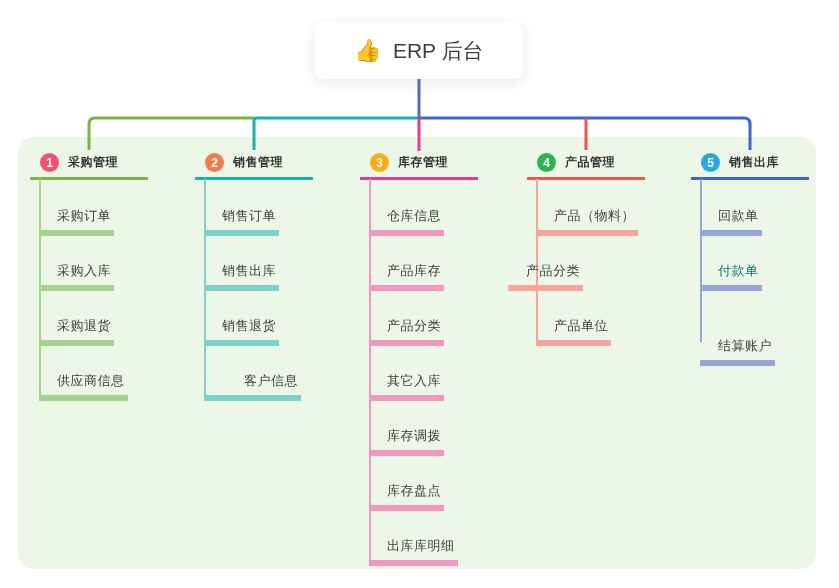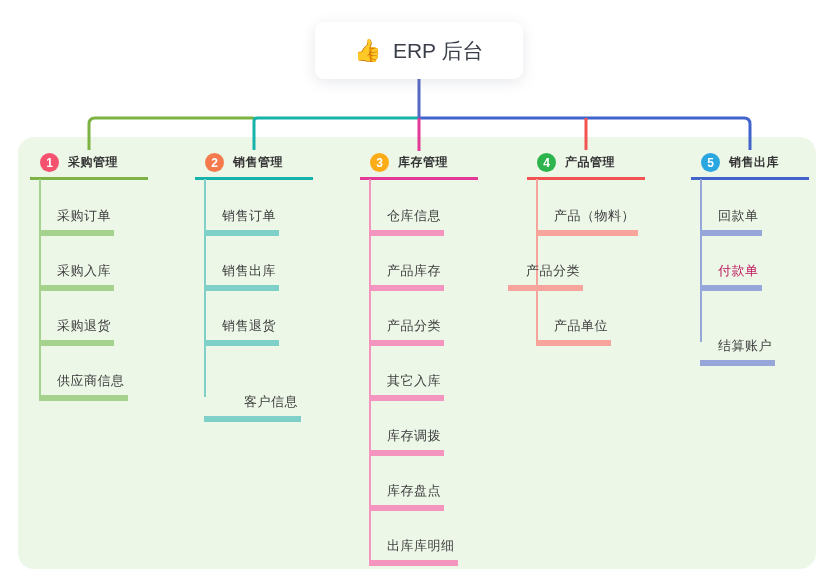--- a/index.html
+++ b/index.html
@@ -59,21 +59,21 @@
       <div class="child-item" style="left: 39px; top: 314px; border-bottom-color: rgb(165, 211, 142); color: rgb(61, 61, 61);">采购退货</div>
       <div class="child-item" style="left: 39px; top: 369px; border-bottom-color: rgb(165, 211, 142); color: rgb(61, 61, 61);">供应商信息</div>
       <div class="branch-header" style="left: 195px; border-bottom-color: rgb(22, 179, 171);">
         <span class="num-circle" style="background: rgb(244, 122, 77);">2</span>
         <span class="branch-label" style="color: rgb(51, 51, 51);">销售管理</span>
       </div>
       <div class="child-vline" style="left: 204px; top: 179px; height: 218px; background: rgb(127, 208, 201);"></div>
       <div class="child-item" style="left: 204px; top: 204px; border-bottom-color: rgb(127, 208, 201); color: rgb(61, 61, 61);">销售订单</div>
       <div class="child-item" style="left: 204px; top: 259px; border-bottom-color: rgb(127, 208, 201); color: rgb(61, 61, 61);">销售出库</div>
       <div class="child-item" style="left: 204px; top: 314px; border-bottom-color: rgb(127, 208, 201); color: rgb(61, 61, 61);">销售退货</div>
-      <div class="child-item" style="left: 204px; top: 390px; border-bottom-color: rgb(127, 208, 201); color: rgb(61, 61, 61); padding-left: 40px;">客户信息</div>
+      <div class="child-item" style="left: 204px; top: 369px; border-bottom-color: rgb(127, 208, 201); color: rgb(61, 61, 61); padding-left: 40px;">客户信息</div>
       <div class="branch-header" style="left: 360px; border-bottom-color: rgb(226, 58, 151);">
         <span class="num-circle" style="background: rgb(251, 172, 23);">3</span>
         <span class="branch-label" style="color: rgb(51, 51, 51); text-align: center;">库存管理</span>
       </div>
       <div class="child-vline" style="left: 369px; top: 179px; height: 383px; background: rgb(244, 149, 192);"></div>
       <div class="child-item" style="left: 369px; top: 204px; border-bottom-color: rgb(244, 149, 192); color: rgb(61, 61, 61);">仓库信息</div>
       <div class="child-item" style="left: 369px; top: 259px; border-bottom-color: rgb(244, 149, 192); color: rgb(61, 61, 61);">产品库存</div>
       <div class="child-item" style="left: 369px; top: 314px; border-bottom-color: rgb(244, 149, 192); color: rgb(61, 61, 61);">产品分类</div>
       <div class="child-item" style="left: 369px; top: 369px; border-bottom-color: rgb(244, 149, 192); color: rgb(61, 61, 61);">其它入库</div>
       <div class="child-item" style="left: 369px; top: 424px; border-bottom-color: rgb(244, 149, 192); color: rgb(61, 61, 61);">库存调拨</div>
@@ -86,16 +86,16 @@
       <div class="child-vline" style="left: 536px; top: 179px; height: 163px; background: rgb(247, 164, 157);"></div>
       <div class="child-item" style="left: 536px; top: 204px; border-bottom-color: rgb(247, 164, 157); color: rgb(61, 61, 61);">产品（物料）</div>
       <div class="child-item" style="left: 508px; top: 259px; border-bottom-color: rgb(247, 164, 157); color: rgb(61, 61, 61);">产品分类</div>
       <div class="child-item" style="left: 536px; top: 314px; border-bottom-color: rgb(247, 164, 157); color: rgb(61, 61, 61);">产品单位</div>
       <div class="branch-header" style="left: 691px; border-bottom-color: rgb(64, 100, 203);">
         <span class="num-circle" style="background: rgb(42, 167, 224);">5</span>
         <span class="branch-label" style="color: rgb(51, 51, 51);">销售出库</span>
       </div>
       <div class="child-vline" style="left: 700px; top: 179px; height: 163px; background: rgb(151, 166, 216);"></div>
       <div class="child-item" style="left: 700px; top: 204px; border-bottom-color: rgb(151, 166, 216); color: rgb(61, 61, 61);">回款单</div>
-      <div class="child-item" style="left: 700px; top: 259px; border-bottom-color: rgb(151, 166, 216); color: #be185d;">付款单</div>
+      <div class="child-item" style="left: 700px; top: 259px; border-bottom-color: rgb(151, 166, 216); color: #0f766e;">付款单</div>
       <div class="child-item" style="left: 700px; top: 314px; border-bottom-color: rgb(151, 166, 216); color: rgb(61, 61, 61); margin-top: 20px;">结算账户</div>
     </div>
 </div>
 
 </body></html>

